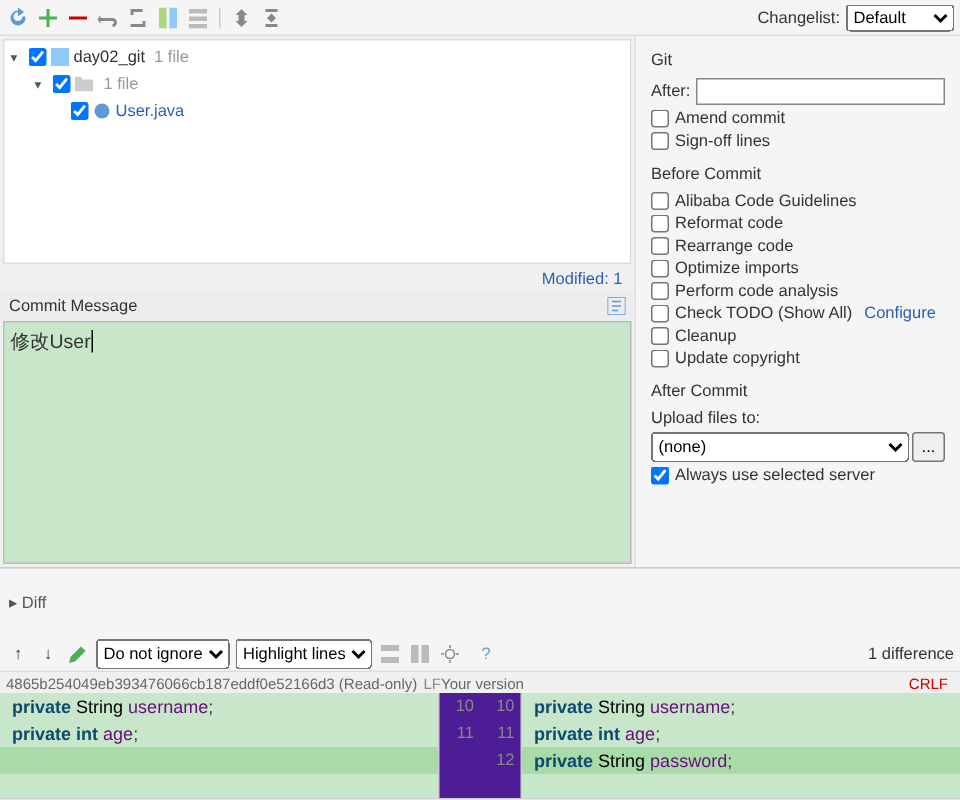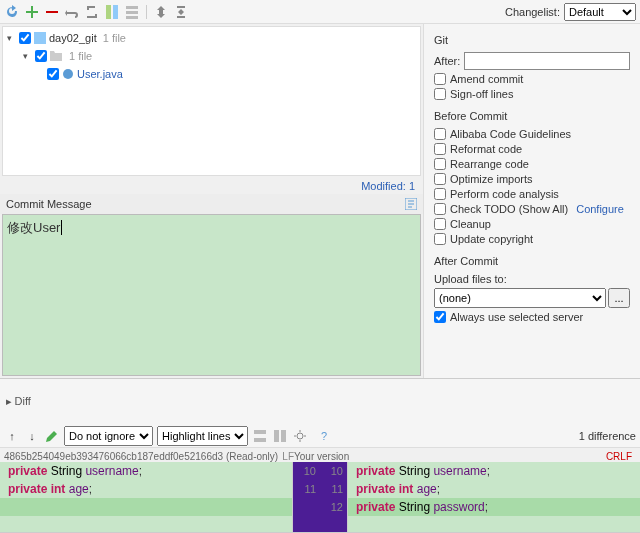--- a/index.html
+++ b/index.html
@@ -47,21 +47,21 @@
 .diff-info .left-info .hash { flex: 1; overflow: hidden; text-overflow: ellipsis; white-space: nowrap; }
 .diff-info .le { color: #888; margin-left: 4px; }
 .diff-info .crlf { color: #c00; margin-left: auto; padding-right: 4px; }
 .diff-body { display: flex; height: 70px; font-family: Consolas, monospace; font-size: 12px; }
 .diff-left, .diff-right { flex: 1; background: #c8e6c9; overflow: hidden; }
 .diff-gutter { width: 56px; background: #4c1d95; border-left: 1px solid #ccc; border-right: 1px solid #ccc; display: flex; flex-direction: column; }
 .gut-row { display: flex; height: 18px; }
 .gut-cell { width: 28px; text-align: right; padding-right: 4px; color: #888; font-size: 11px; line-height: 18px; }
 .code-line { height: 18px; padding-left: 8px; line-height: 18px; white-space: nowrap; }
 .added { background: #a8dba8; }
-.kw { color: #be185d; font-weight: bold; }
+.kw { color: #0c4a6e; font-weight: bold; }
 .typ { color: #000; }
 .var { color: #660e7a; }
 .bottom-bar { display: flex; align-items: center; height: 30px; padding: 0 8px; gap: 8px; border-top: 1px solid #ccc; background: #f5f5f5; }
 .bottom-bar .spacer { flex: 1; }
 .help-icon { width: 16px; height: 16px; border-radius: 50%; background: #1976d2; color: #fff; display: flex; align-items: center; justify-content: center; font-size: 10px; cursor: pointer; }
 .commit-btn { border: 2px solid #d00; padding: 1px; }
 .commit-btn button, .cancel-btn { height: 22px; font-size: 11px; padding: 0 14px; background: #efefef; border: 1px solid #888; cursor: pointer; }
 .commit-btn button { border: 1px solid #5b9bd5; background: #e7f0fa; padding-right: 20px; position: relative; }
 .commit-btn button::after { content: "▾"; position: absolute; right: 6px; font-size: 8px; color: #333; }
 svg { display: block; }

